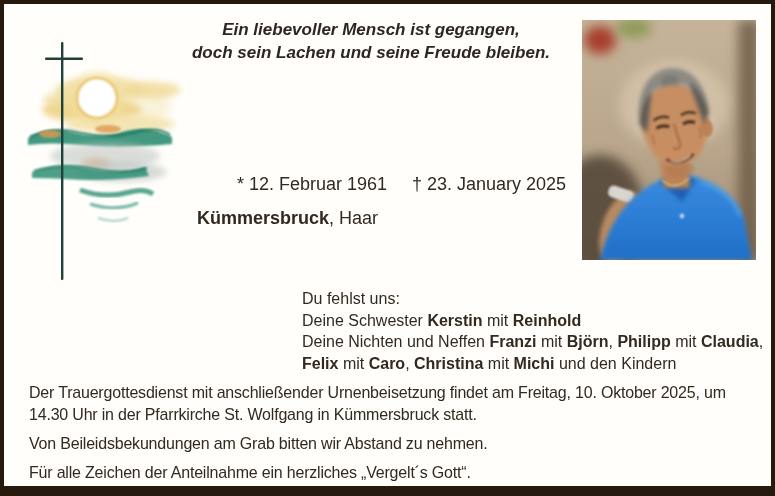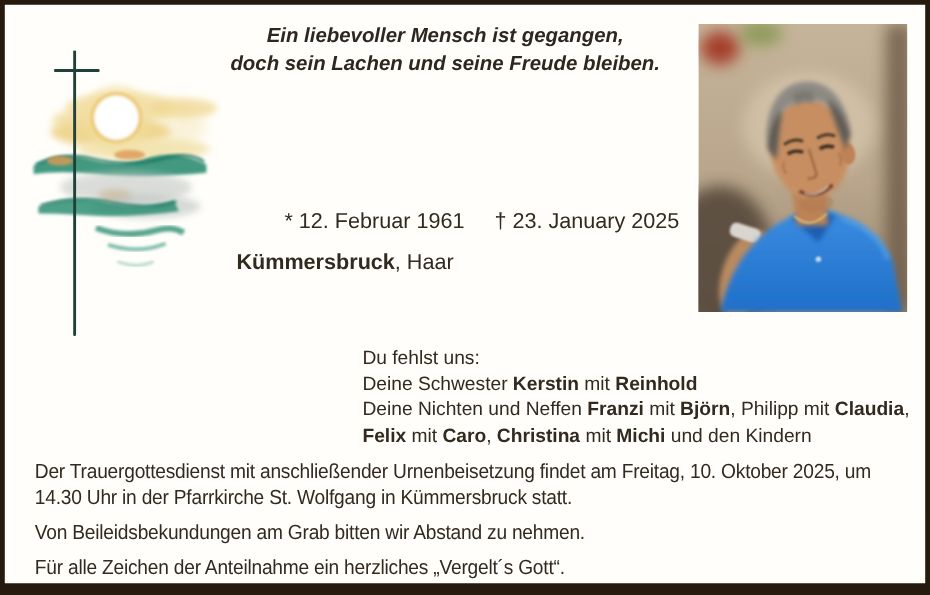--- a/index.html
+++ b/index.html
@@ -193,21 +193,21 @@
             <path d="M116,110 Q119,116 116,121" stroke="#ab7248" stroke-width="1.5" fill="none"></path>
           </g>
         </g>
       </g>
     </svg>
   </div>
 
   <div class="abs family">
     <div>Du fehlst uns:</div>
     <div><span>Deine Schwester </span><span style="font-weight: bold;">Kerstin</span><span> mit </span><span style="font-weight: bold;">Reinhold</span></div>
-    <div><span>Deine Nichten und Neffen </span><span style="font-weight: bold;">Franzi</span><span> mit </span><span style="font-weight: bold;">Björn</span><span>, </span><span style="font-weight: normal;">Philipp</span><span> mit </span><span style="font-weight: bold;">Claudia</span><span>,</span></div>
+    <div><span>Deine Nichten und Neffen </span><span style="font-weight: bold;">Franzi</span><span> mit </span><span style="font-weight: bold;">Björn</span><span>, </span><span style="font-weight: bold;">Philipp</span><span> mit </span><span style="font-weight: bold;">Claudia</span><span>,</span></div>
     <div><span style="font-weight: bold;">Felix</span><span> mit </span><span style="font-weight: bold;">Caro</span><span>, </span><span style="font-weight: bold;">Christina</span><span> mit </span><span style="font-weight: bold;">Michi</span><span> und den Kindern</span></div>
   </div>
 
   <div class="abs bottom">
     <p>Der Trauergottesdienst mit anschließender Urnenbeisetzung findet am Freitag, 10. Oktober 2025, um 14.30 Uhr in der Pfarrkirche St. Wolfgang in Kümmersbruck statt.</p>
     <p>Von Beileidsbekundungen am Grab bitten wir Abstand zu nehmen.</p>
     <p>Für alle Zeichen der Anteilnahme ein herzliches „Vergelt´s Gott“.</p>
   </div>
 
 </div>

